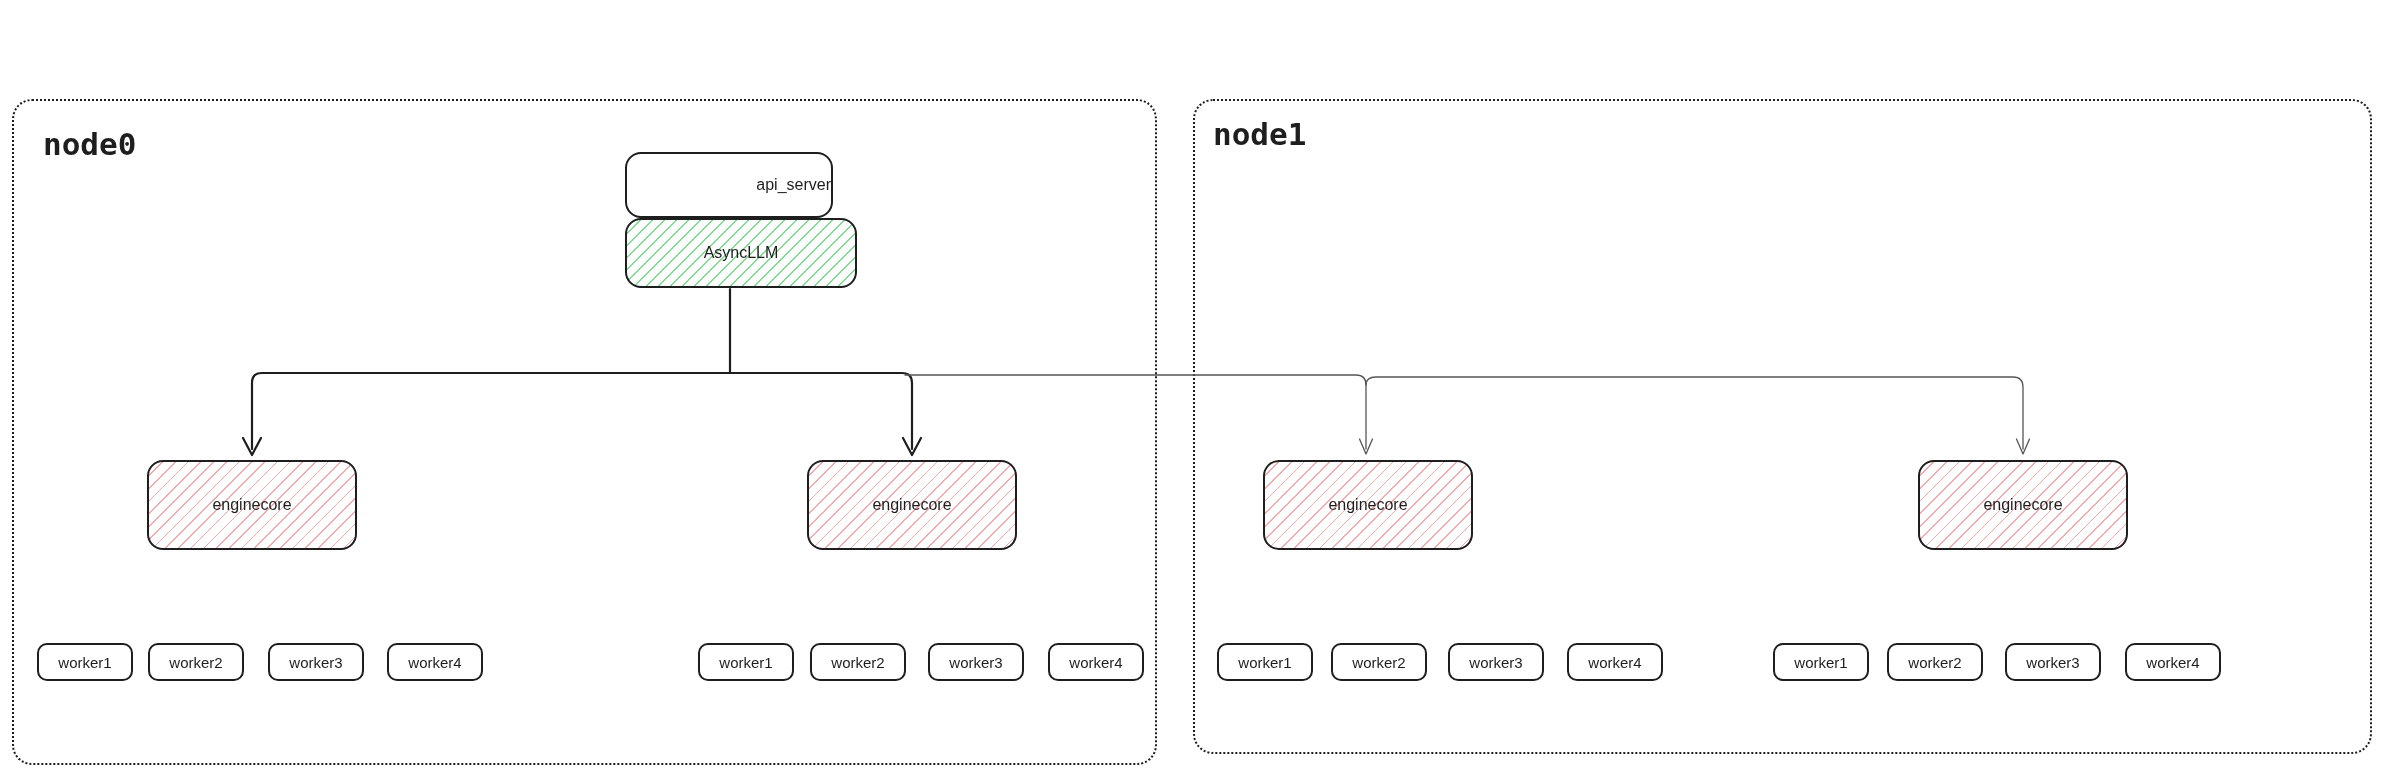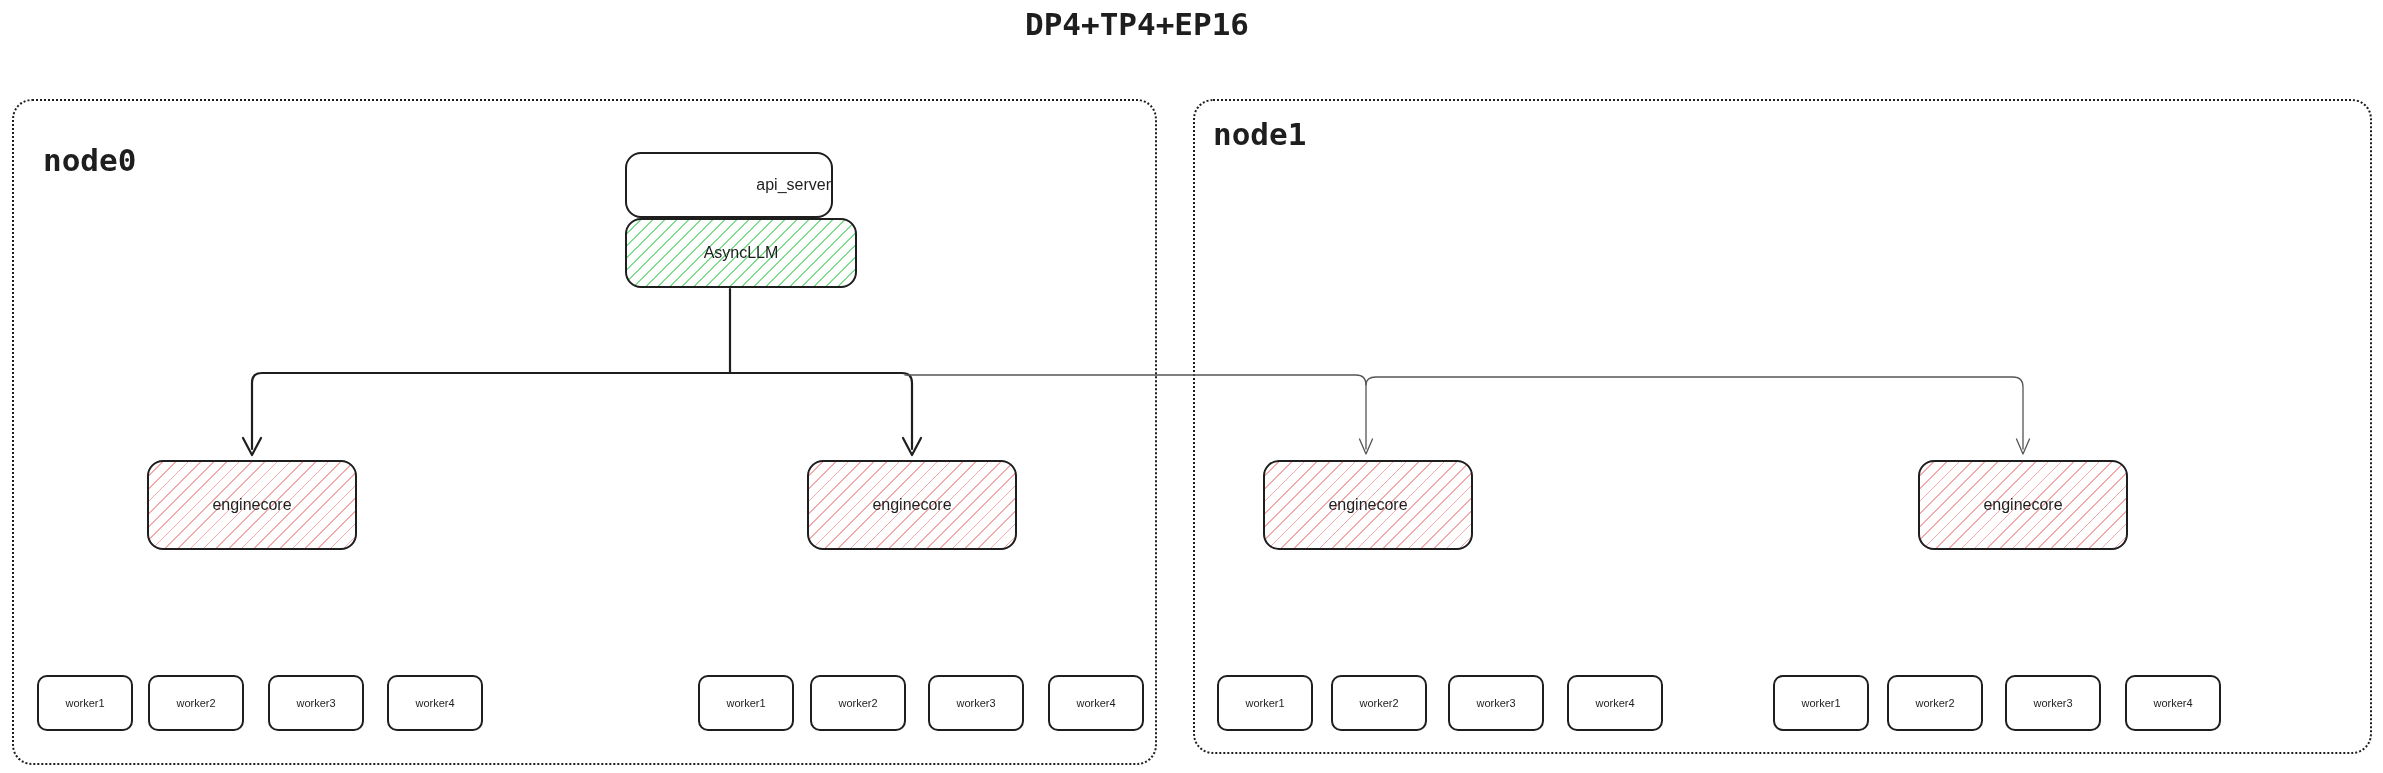--- a/index.html
+++ b/index.html
@@ -32,21 +32,21 @@
     background:transparent;
   }
   .node0{left:12px;top:99px;width:1141px;height:662px;}
   .node1{left:1193px;top:99px;width:1175px;height:651px;}
   .node-label{
     position:absolute;
     font-family:"DejaVu Sans Mono",monospace;
     font-size:31px;font-weight:bold;
     color:var(--stroke);
   }
-  .node0-label{left:43px;top:142px;}
+  .node0-label{left:43px;top:126px;}
   .node1-label{left:1213px;top:116px;}
   .shape{
     position:absolute;
     border:2px solid var(--stroke);
     border-radius:16px;
     display:flex;align-items:center;justify-content:center;
     font-size:16px;
     background:var(--bg);
     box-sizing:border-box;
   }
@@ -58,39 +58,37 @@
       var(--bg);
   }
   .enginecore{
     top:460px;width:210px;height:90px;z-index:3;
     background:
       repeating-linear-gradient(135deg,var(--red-hatch) 0 1.2px,transparent 1.2px 9px),
       var(--bg);
   }
   .worker{
     position:absolute;
-    top:643px;width:96px;height:56px;
+    top:643px;width:96px;height:38px;
     border:2px solid var(--stroke);
     border-radius:10px;
     display:flex;align-items:center;justify-content:center;
-    font-size:11px;
+    font-size:15px;
     background:var(--bg);
     box-sizing:border-box;
-    margin-top:32px;
   }
   svg.edges{position:absolute;left:0;top:0;z-index:2;}
   .edge-thick{stroke:var(--stroke);stroke-width:2.2;fill:none;stroke-linecap:round;stroke-linejoin:round;}
   .edge-thin{stroke:var(--thin-line);stroke-width:1.3;fill:none;stroke-linecap:round;stroke-linejoin:round;}
 </style>
 </head>
 <body>
 
 <div class="canvas">
 
-  <div class="title">DP4+TP4+EP16</div>
 
   <div class="node-box node0"></div>
   <div class="node-box node1"></div>
   <div class="node-label node0-label">node0</div>
   <div class="node-label node1-label">node1</div>
 
   <svg class="edges" width="2383" height="773" viewBox="0 0 2383 773">
 
     <path class="edge-thick" d="M730 289 L730 373"></path>
 

